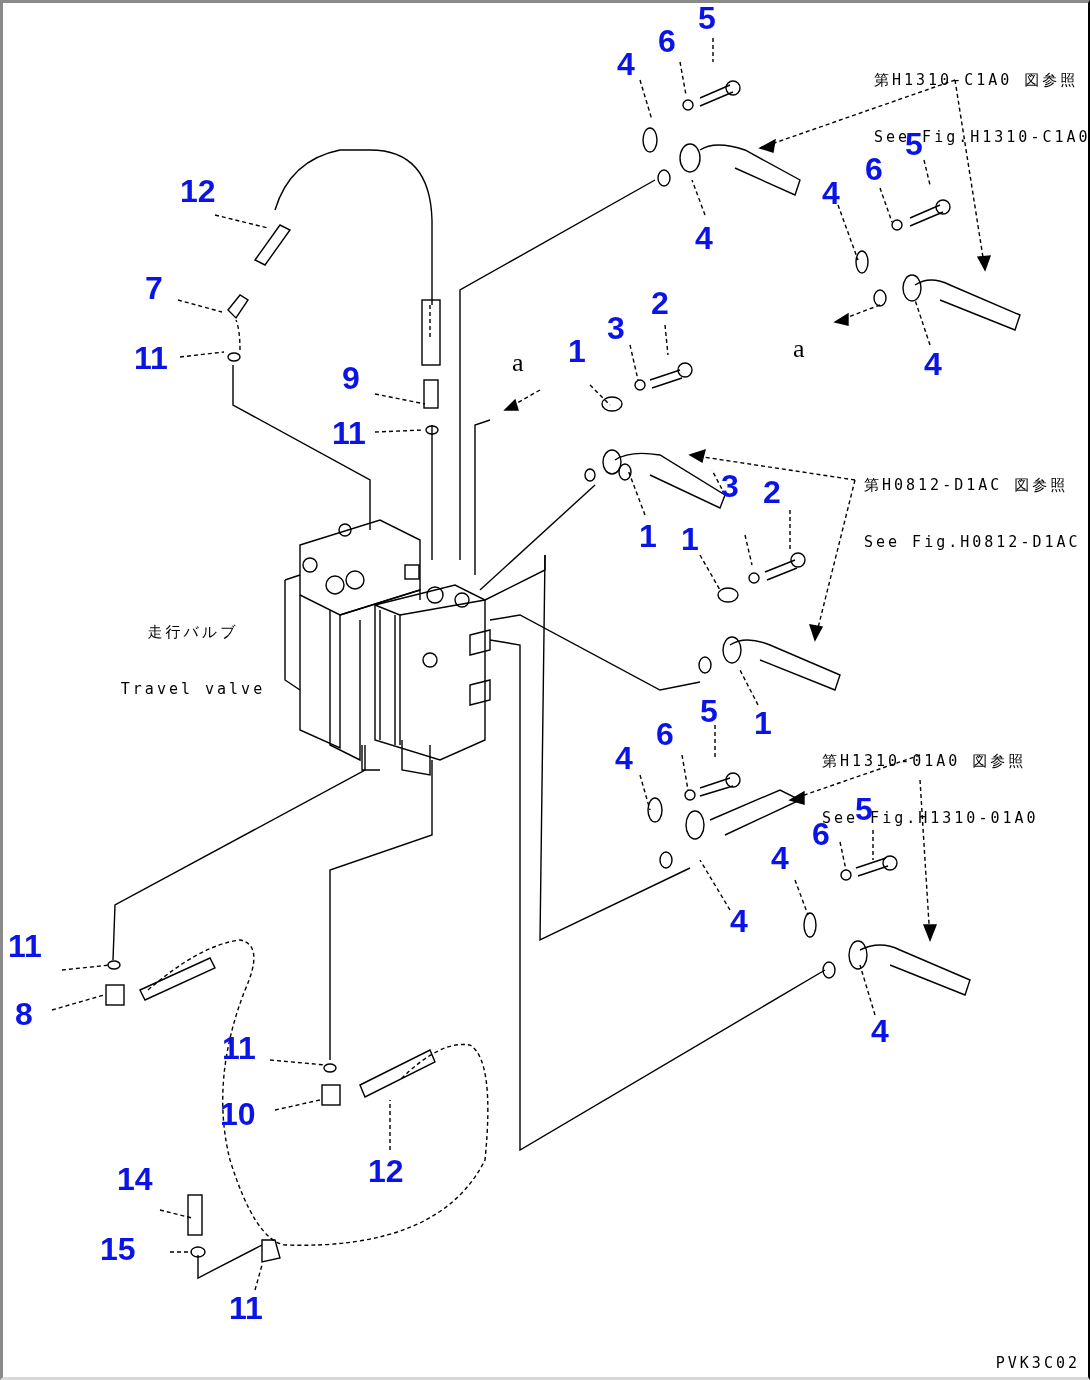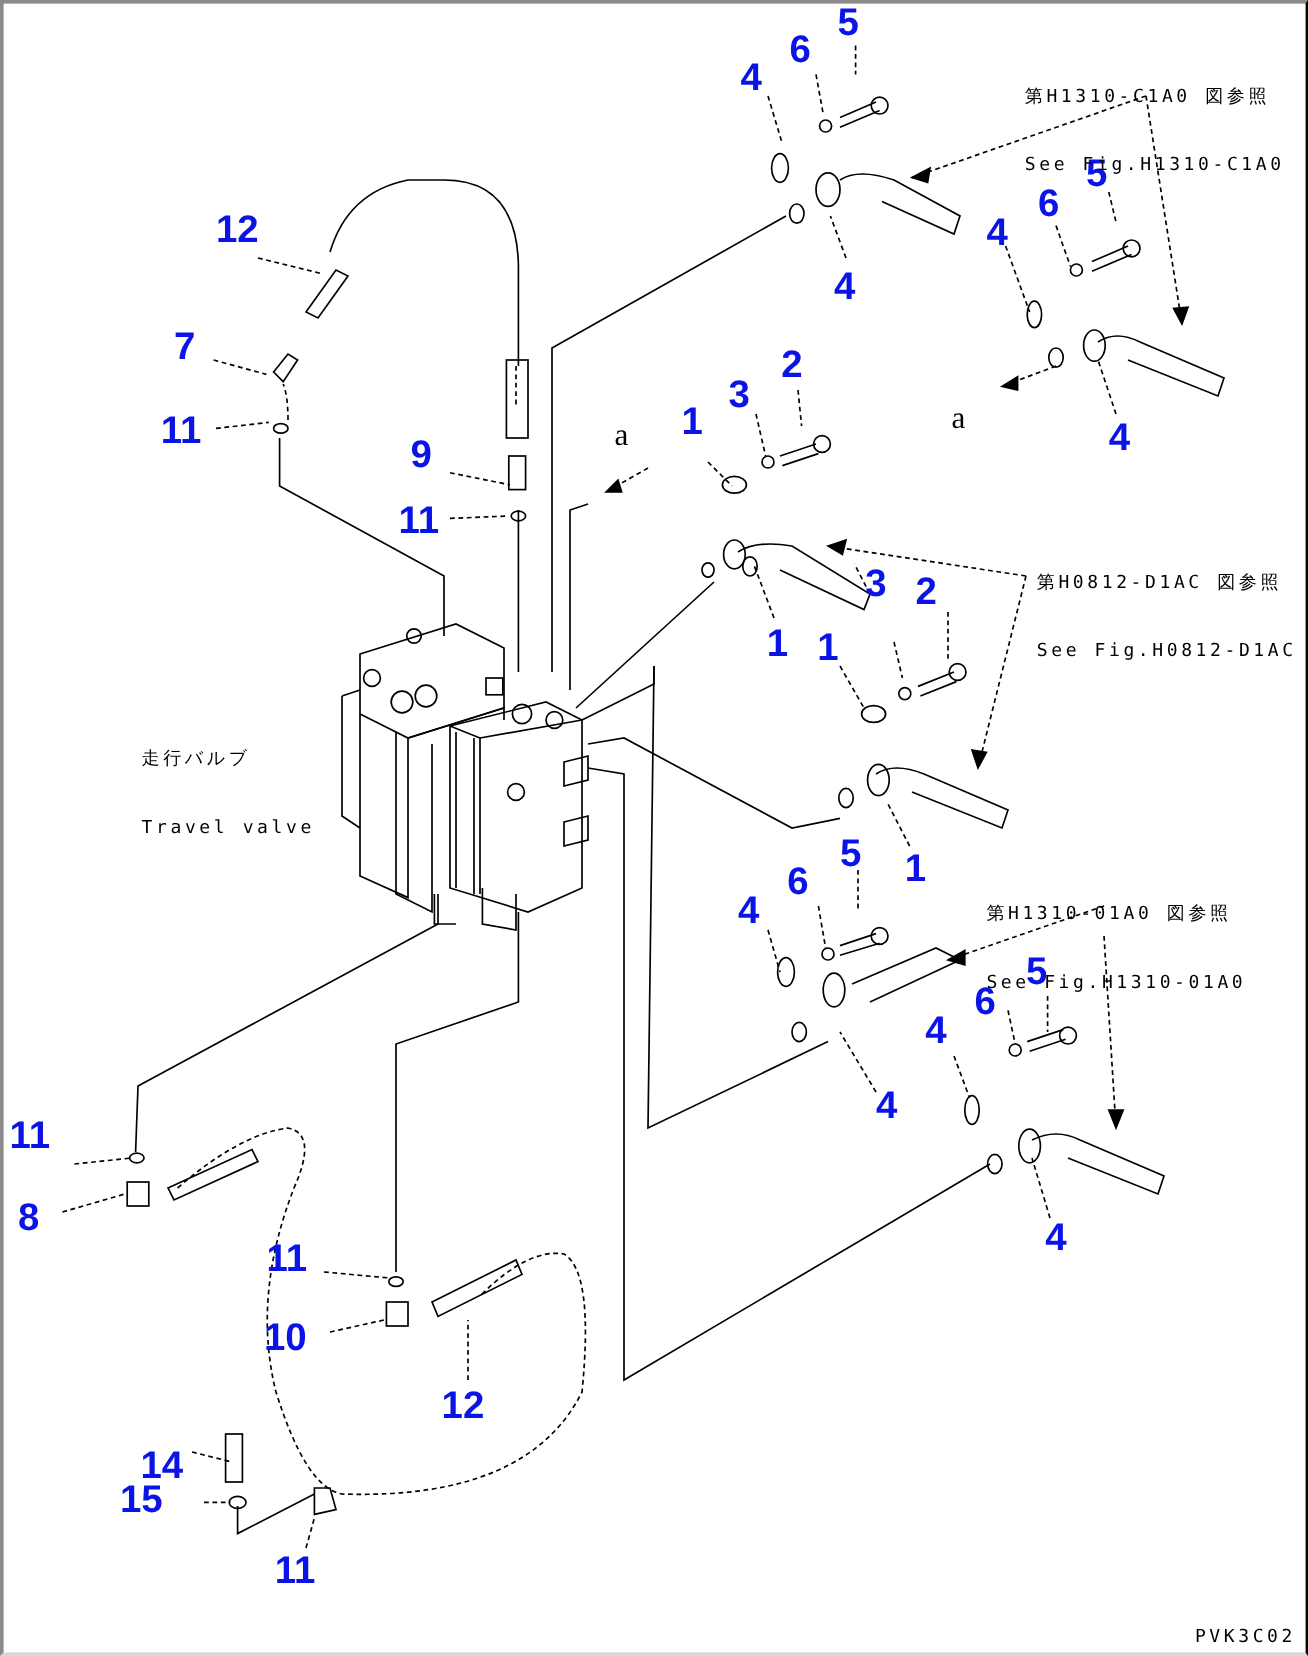--- a/index.html
+++ b/index.html
@@ -217,39 +217,39 @@
   <span class="lbl" style="left: 730px; top: 905px; color: rgb(10, 20, 230);">4</span>
   <span class="lbl" style="left: 855px; top: 793px; color: rgb(10, 20, 230);">5</span>
   <span class="lbl" style="left: 812px; top: 818px; color: rgb(10, 20, 230);">6</span>
   <span class="lbl" style="left: 771px; top: 842px; color: rgb(10, 20, 230);">4</span>
   <span class="lbl" style="left: 871px; top: 1015px; color: rgb(10, 20, 230);">4</span>
   <span class="lbl" style="left: 8px; top: 930px; color: rgb(10, 20, 230);">11</span>
   <span class="lbl" style="left: 15px; top: 998px; color: rgb(10, 20, 230);">8</span>
   <span class="lbl" style="left: 222px; top: 1032px; color: rgb(10, 20, 230);">11</span>
   <span class="lbl" style="left: 220px; top: 1098px; color: rgb(10, 20, 230);">10</span>
   <span class="lbl" style="left: 368px; top: 1155px; color: rgb(10, 20, 230);">12</span>
-  <span class="lbl" style="left: 117px; top: 1205px; color: rgb(10, 20, 230); text-align: center;">14</span>
+  <span class="lbl" style="left: 117px; top: 1163px; color: rgb(10, 20, 230); text-align: center;">14</span>
   <span class="lbl" style="left: 100px; top: 1233px; color: rgb(10, 20, 230);">15</span>
   <span class="lbl" style="left: 229px; top: 1292px; color: rgb(10, 20, 230);">11</span>
 </div>
 
-<div class="ref" style="left:854px;top:33px">
+<div class="ref" style="left:874px;top:33px">
   <div>第H1310-C1A0 図参照</div>
   <div>See Fig.H1310-C1A0</div>
 </div>
 <div class="ref" style="left:864px;top:438px">
   <div>第H0812-D1AC 図参照</div>
   <div>See Fig.H0812-D1AC</div>
 </div>
 <div class="ref" style="left:822px;top:714px">
   <div>第H1310-01A0 図参照</div>
   <div>See Fig.H1310-01A0</div>
 </div>
 
-<div class="ref" style="left:118px;top:585px;text-align:left;width:150px">
+<div class="ref" style="left:118px;top:585px;text-align:center;width:150px">
   <div>走行バルブ</div>
   <div>Travel valve</div>
 </div>
 
 <span class="letter" style="left:512px;top:350px">a</span>
 <span class="letter" style="left:793px;top:336px">a</span>
 
 <span class="code">PVK3C02</span>
 
 </body></html>

